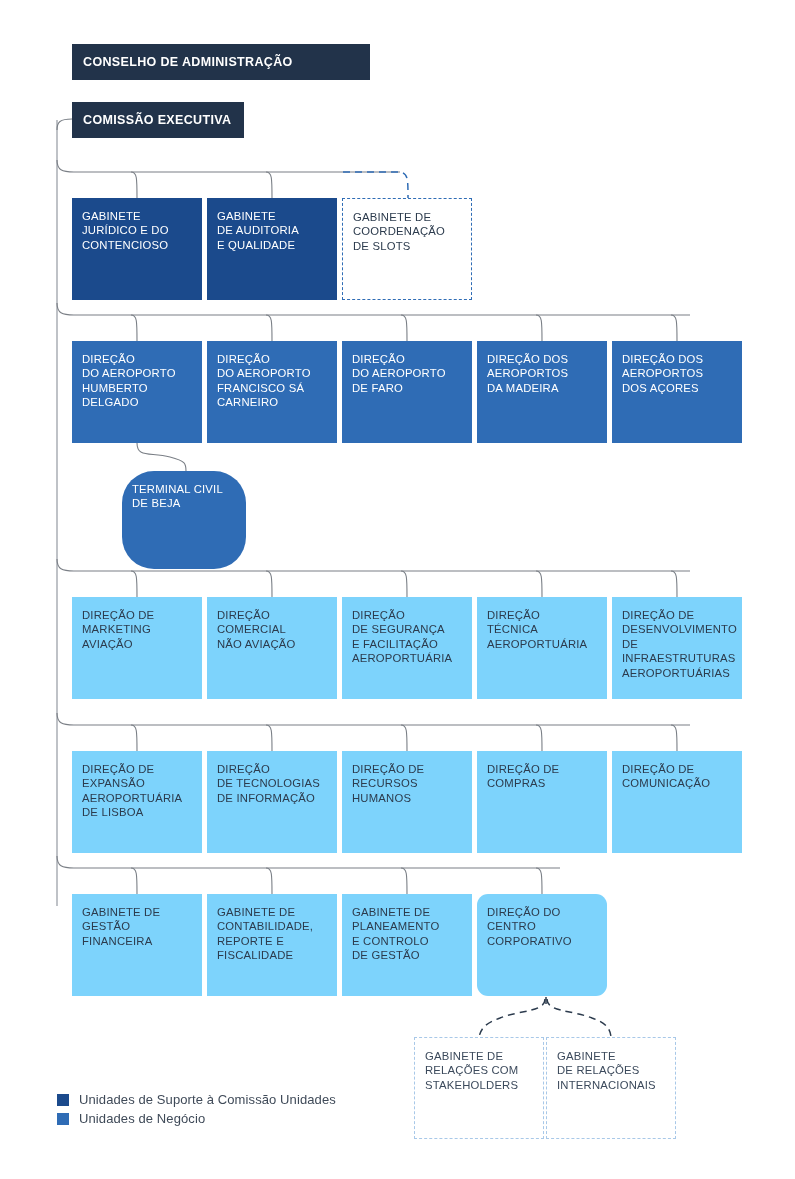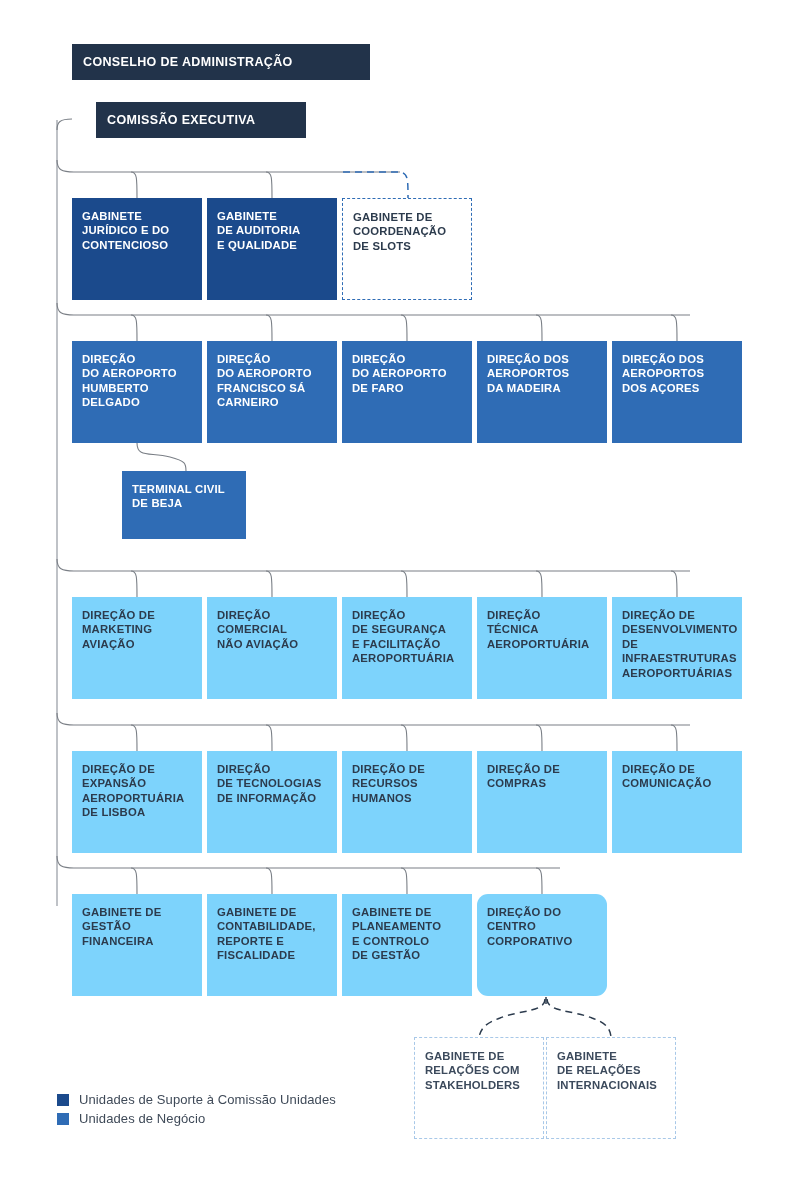--- a/index.html
+++ b/index.html
@@ -40,21 +40,21 @@
     padding-left: 11px;
     white-space: nowrap;
     z-index: 3;
   }
 
   
   .box {
     position: absolute;
     padding: 11px 9px 0 10px;
     font-size: 11.3px;
-    font-weight: bold;
+    font-weight: normal;
     line-height: 1.28;
     letter-spacing: 0.2px;
     z-index: 3;
   }
   .box .lbl { display: block; white-space: pre-line; }
 
   .box.navy   { background: #1b4a8c; color: #ffffff; }
   .box.mid    { background: #2f6cb5; color: #ffffff; }
   .box.light  { background: #7dd3fc; color: #2c3b4d; }
 
@@ -148,21 +148,21 @@
       <path d="M545,999 C545,1012 520,1010 500,1018 C486,1023 481,1028 479,1037"></path>
       <path d="M547,999 C547,1012 572,1010 592,1018 C606,1023 610,1028 611,1037"></path>
       <path d="M546,997 L546,1004"></path>
     </g>
   </svg>
 
   <div class="header-bar" style="left:72px; top:44px; width:298px; height:36px;">
     <span>CONSELHO DE ADMINISTRAÇÃO</span>
   </div>
 
-  <div class="header-bar" style="left:72px; top:102px; width:210px; height:36px;margin-left:24px;">
+  <div class="header-bar" style="left:72px; top:102px; width:172px; height:36px;">
     <span>COMISSÃO EXECUTIVA</span>
   </div>
 
   <div class="box navy" style="left:72px; top:198px; width:130px; height:102px;">
     <span class="lbl">GABINETE
 JURÍDICO E DO
 CONTENCIOSO</span>
   </div>
   <div class="box navy" style="left:207px; top:198px; width:130px; height:102px;">
     <span class="lbl">GABINETE
@@ -196,21 +196,21 @@
     <span class="lbl">DIREÇÃO DOS
 AEROPORTOS
 DA MADEIRA</span>
   </div>
   <div class="box mid" style="left:612px; top:341px; width:130px; height:102px;">
     <span class="lbl">DIREÇÃO DOS
 AEROPORTOS
 DOS AÇORES</span>
   </div>
 
-  <div class="box mid" style="left:122px; top:471px; width:124px; height:68px;">
+  <div class="box mid" style="left:122px; top:471px; width:124px; height:98px;border-radius:32px;">
     <span class="lbl">TERMINAL CIVIL
 DE BEJA</span>
   </div>
 
   <div class="box light" style="left:72px; top:597px; width:130px; height:102px;">
     <span class="lbl">DIREÇÃO DE
 MARKETING
 AVIAÇÃO</span>
   </div>
   <div class="box light" style="left:207px; top:597px; width:130px; height:102px;">

